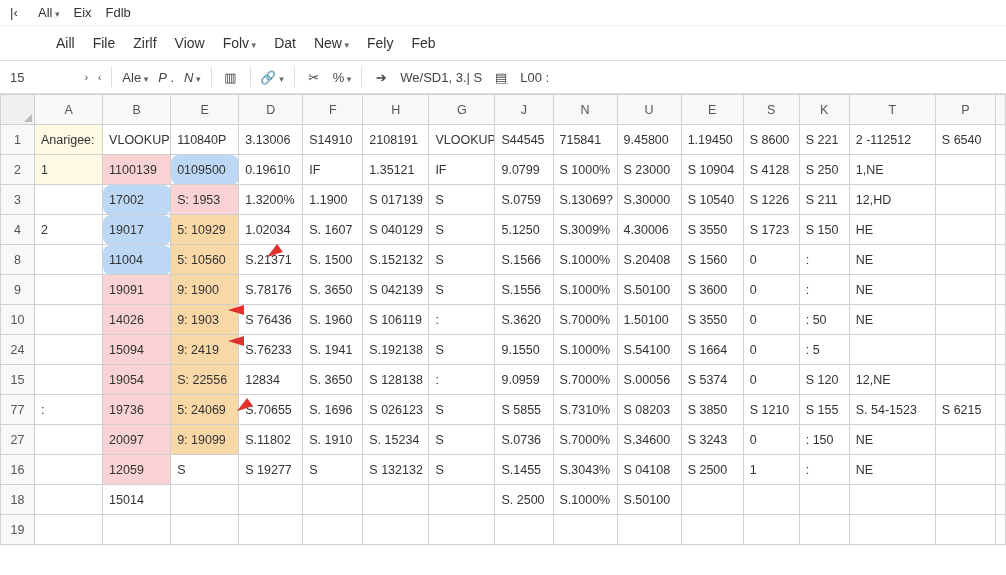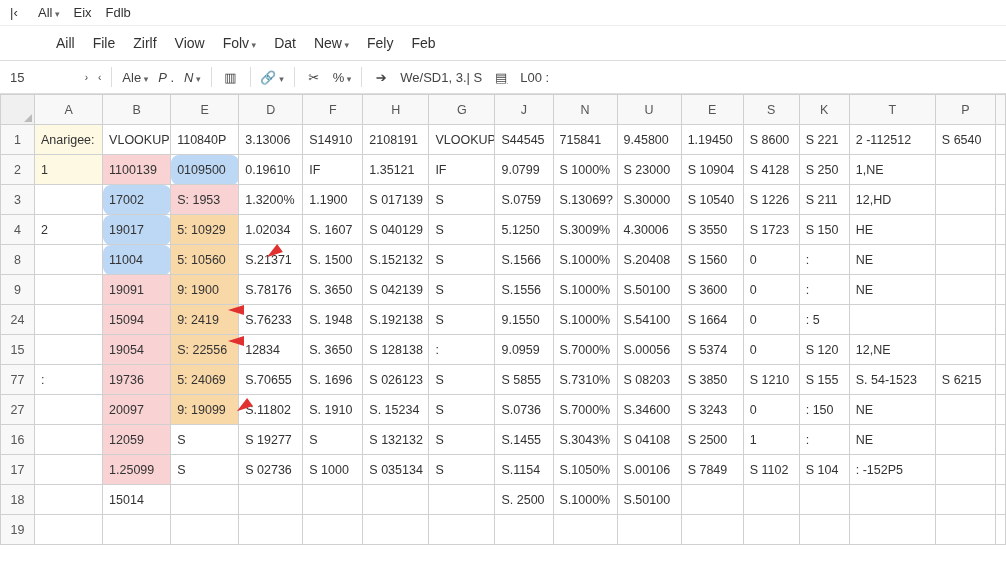--- a/index.html
+++ b/index.html
@@ -325,26 +325,45 @@
           <td class="num">S.1000%</td>
           <td class="num">S.50100</td>
           <td class="num">S  3600</td>
           <td class="num">0</td>
           <td class="num">:</td>
           <td class="num">NE</td>
           <td class="num"></td>
           <td></td>
         </tr>
         <tr>
+          <th class="rowhdr">10</th>
+          <td></td>
+          <td class="num bg-pink">14026</td>
+          <td class="bg-orange">9: 1903</td>
+          <td class="num">S 76436</td>
+          <td class="num">S. 1960</td>
+          <td class="num">S 106119</td>
+          <td>:</td>
+          <td class="num">S.3620</td>
+          <td class="num">S.7000%</td>
+          <td class="num">1.50100</td>
+          <td class="num">S  3550</td>
+          <td class="num">0</td>
+          <td class="num">:    50</td>
+          <td class="num">NE</td>
+          <td class="num"></td>
+          <td></td>
+        </tr>
+        <tr>
           <th class="rowhdr">24</th>
           <td></td>
           <td class="num bg-pink">15094</td>
           <td class="bg-orange">9: 2419</td>
           <td class="num">S.76233</td>
-          <td class="num">S. 1948</td>
+          <td class="num">S. 1941</td>
           <td class="num">S.192138</td>
           <td>S</td>
           <td class="num">9.1550</td>
           <td class="num">S.1000%</td>
           <td class="num">S.54100</td>
           <td class="num">S  1664</td>
           <td class="num">0</td>
           <td class="num">:      5</td>
           <td class="num"></td>
           <td class="num"></td>
@@ -416,39 +435,20 @@
           <td class="num">S</td>
           <td class="num">S 132132</td>
           <td>S</td>
           <td class="num">S.1455</td>
           <td class="num">S.3043%</td>
           <td class="num">S 04108</td>
           <td class="num">S  2500</td>
           <td class="num">1</td>
           <td class="num">:</td>
           <td class="num">NE</td>
-          <td class="num"></td>
-          <td></td>
-        </tr>
-        <tr>
-          <th class="rowhdr">17</th>
-          <td></td>
-          <td class="num bg-pink">1.25099</td>
-          <td>S</td>
-          <td class="num">S 02736</td>
-          <td class="num">S  1000</td>
-          <td class="num">S 035134</td>
-          <td>S</td>
-          <td class="num">S.1154</td>
-          <td class="num">S.1050%</td>
-          <td class="num">S.00106</td>
-          <td class="num">S  7849</td>
-          <td class="num">S 1102</td>
-          <td class="num">S  104</td>
-          <td class="num">:     -152P5</td>
           <td class="num"></td>
           <td></td>
         </tr>
         <tr>
           <th class="rowhdr">18</th>
           <td></td>
           <td class="num">15014</td>
           <td></td>
           <td class="num"></td>
           <td class="num"></td>

